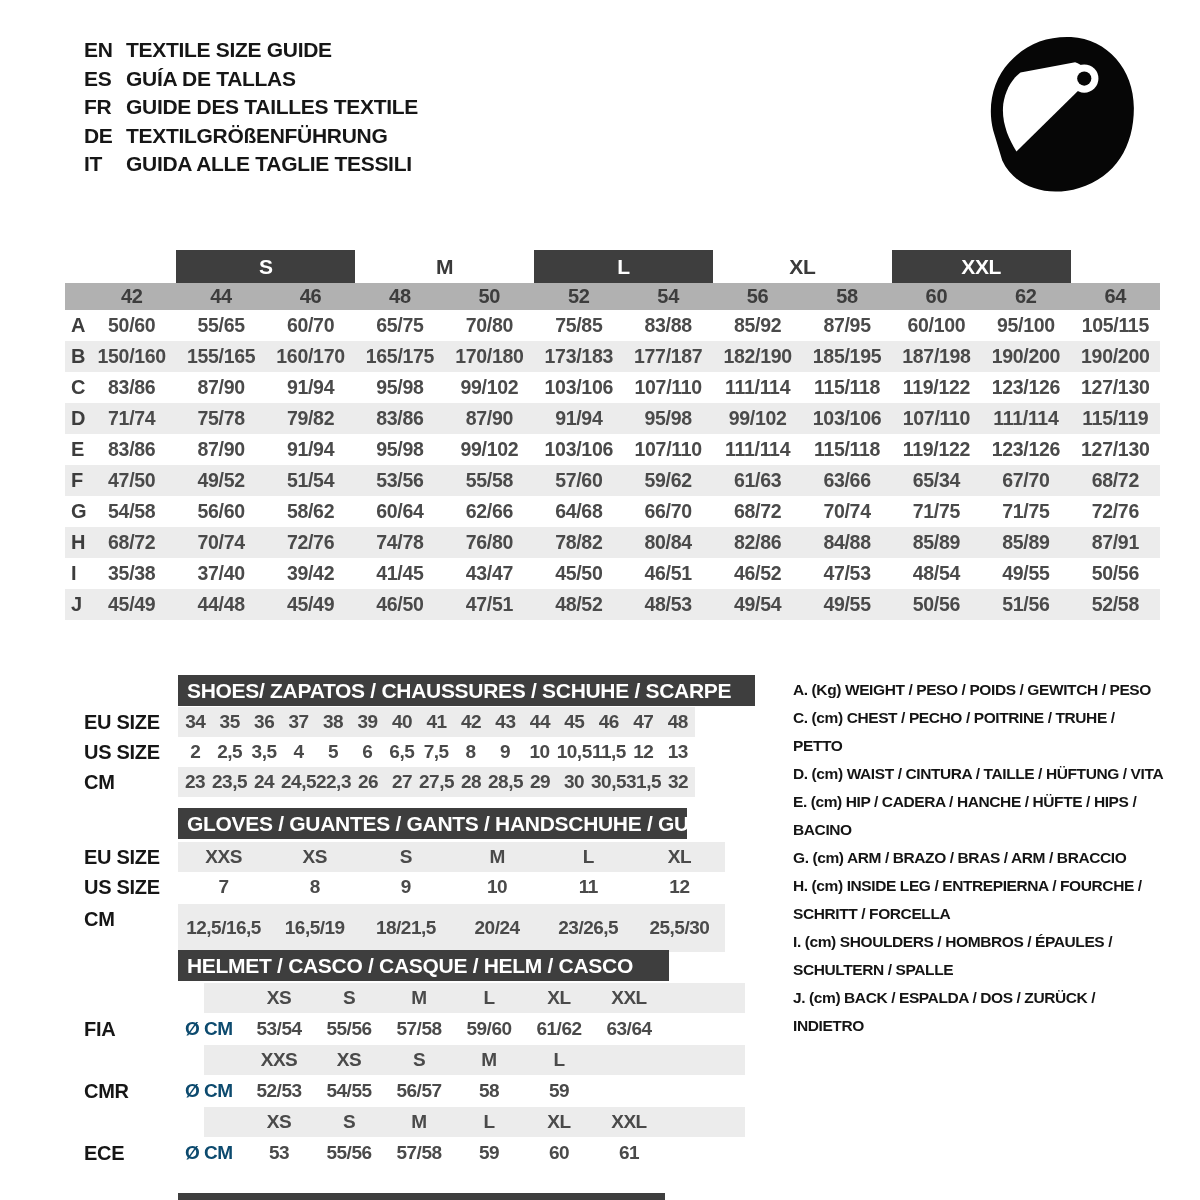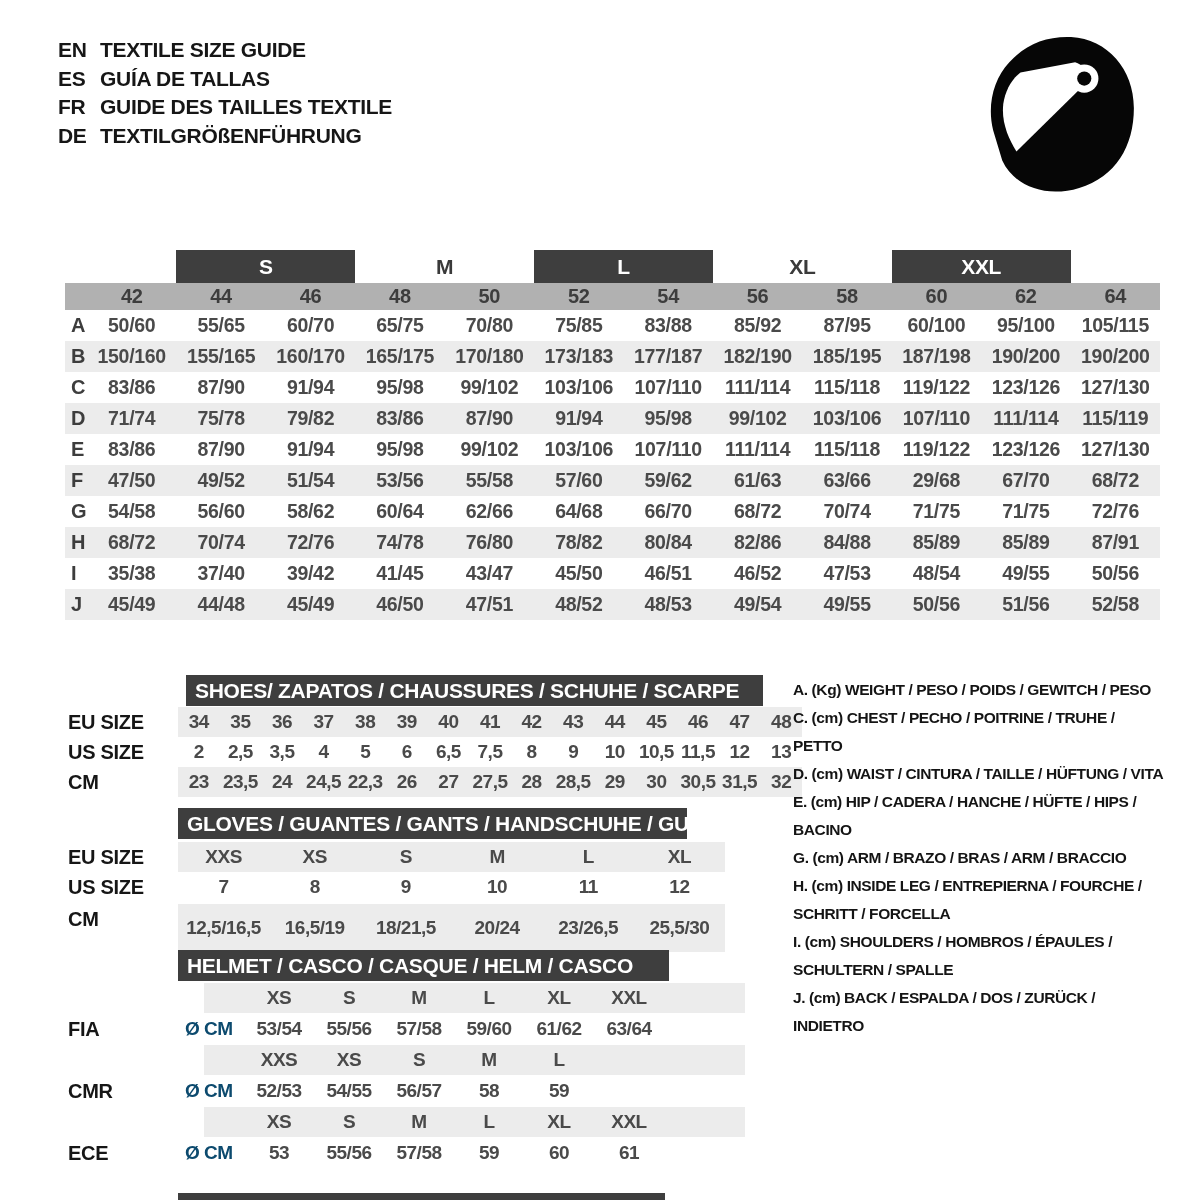--- a/index.html
+++ b/index.html
@@ -1,19 +1,19 @@
 <!DOCTYPE html>
 <html><head>
 <meta charset="utf-8">
 <style>
   html,body{margin:0;padding:0;background:#fff}
   .page{position:relative;width:1200px;height:1200px;background:#fff;overflow:hidden;
         font-family:"Liberation Sans",sans-serif;font-weight:700;letter-spacing:-0.3px;color:#222}
   
-  .lang-block{position:absolute;left:58px;top:36px}
+  .lang-block{position:absolute;left:84px;top:36px}
   .lang-row{display:flex;height:28.5px;align-items:center;font-size:21px;color:#161616}
   .lang-code{width:42px}
   
   .helmet-icon{position:absolute;left:982px;top:28px;width:162px;height:172px}
   
   .main-table{position:absolute;left:65px;top:250px;width:1095px}
   .main-grid{display:grid;grid-template-columns:22px repeat(12,1fr)}
   .band-row{height:33px}
   .bandcell{display:flex;align-items:center;justify-content:center;font-size:21px}
   .bandcell.boxed{background:#3e3e3e;color:#fff}
@@ -22,27 +22,27 @@
   .num-row .cell{font-size:20px;color:#3d3d3d}
   .data-row{height:31px}
   .data-row.alt{background:#ececec}
   .cell{display:flex;align-items:center;justify-content:center;font-size:19.5px;color:#4a4a4a;white-space:nowrap}
   .letter-cell{justify-content:flex-start;padding-left:6px;color:#3d3d3d;font-size:20px}
   
   .sec-bar{position:absolute;height:31px;background:#3e3e3e;color:#fff;display:flex;align-items:center;
            padding-left:9px;font-size:21px;white-space:nowrap}
   .strip{position:absolute;display:grid;height:30px;align-items:center}
   .strip .cell{font-size:19px;letter-spacing:-0.5px}
-  .shoes-grid{left:178px;width:624px;grid-template-columns:repeat(15,1fr)}
+  .shoes-grid{left:178px;width:517px;grid-template-columns:repeat(15,1fr)}
   .gloves-grid{left:178px;width:547px;grid-template-columns:repeat(6,1fr)}
   .helmet-grid{left:178px;width:486px;grid-template-columns:66px repeat(6,70px)}
   .helmet-grid .cell:first-child{justify-content:flex-start;padding-left:7px;color:#0c4a6e}
   .shaded{background:#ececec}
   .helmet-band{position:absolute;left:204px;width:541px;height:30px;background:#ececec}
-  .row-label{position:absolute;left:68px;height:30px;display:flex;align-items:center;font-size:20px;color:#161616;white-space:nowrap}
+  .row-label{position:absolute;left:84px;height:30px;display:flex;align-items:center;font-size:20px;color:#161616;white-space:nowrap}
   
   .legend{position:absolute;left:793px;top:676px;width:372px;font-size:15.5px;line-height:28px;
           color:#141414;letter-spacing:-0.4px}
   .legend-item{min-height:28px}
   .cutoff-bar{position:absolute;left:178px;top:1193px;width:487px;height:7px;background:#3e3e3e}
 </style>
 </head>
 <body>
 
 <div class="page">
@@ -56,20 +56,24 @@
         <div class="lang-code">ES</div>
         <div class="lang-title">GUÍA DE TALLAS</div>
       </div>
       <div class="lang-row">
         <div class="lang-code">FR</div>
         <div class="lang-title">GUIDE DES TAILLES TEXTILE</div>
       </div>
       <div class="lang-row">
         <div class="lang-code">DE</div>
         <div class="lang-title">TEXTILGRÖßENFÜHRUNG</div>
+      </div>
+      <div class="lang-row">
+        <div class="lang-code">IT</div>
+        <div class="lang-title">GUIDA ALLE TAGLIE TESSILI</div>
       </div>
     </div>
 
   <div class="helmet-icon">
     <svg viewBox="0 0 160 168" width="162" height="172">
       <path fill="#060606" d="M88 8 C124 10 150 40 150 78 C150 116 132 146 96 157 C64 167 32 156 20 130 L11 100 C5 76 11 50 27 33 C43 15 64 7 88 8 Z"></path>
       <path fill="#ffffff" d="M21 74 C23 61 29 50 38 43 L92 33 C102 36 107 46 101 55 L34 121 C26 108 19 92 21 74 Z"></path>
       <circle cx="101" cy="49" r="14" fill="#ffffff"></circle>
       <circle cx="101" cy="49" r="7" fill="#060606"></circle>
     </svg>
@@ -178,21 +182,21 @@
           <div class="cell letter-cell">F</div>
           <div class="cell">47/50</div>
           <div class="cell">49/52</div>
           <div class="cell">51/54</div>
           <div class="cell">53/56</div>
           <div class="cell">55/58</div>
           <div class="cell">57/60</div>
           <div class="cell">59/62</div>
           <div class="cell">61/63</div>
           <div class="cell">63/66</div>
-          <div class="cell">29/68</div>
+          <div class="cell">65/34</div>
           <div class="cell">67/70</div>
           <div class="cell">68/72</div>
         </div>
         <div class="data-row main-grid">
           <div class="cell letter-cell">G</div>
           <div class="cell">54/58</div>
           <div class="cell">56/60</div>
           <div class="cell">58/62</div>
           <div class="cell">60/64</div>
           <div class="cell">62/66</div>
@@ -245,21 +249,21 @@
           <div class="cell">48/53</div>
           <div class="cell">49/54</div>
           <div class="cell">49/55</div>
           <div class="cell">50/56</div>
           <div class="cell">51/56</div>
           <div class="cell">52/58</div>
         </div>
       </div>
   </div>
 
-  <div class="sec-bar" style="left:186px;top:675px;width:568px">
+  <div class="sec-bar" style="left:178px;top:675px;width:568px">
     <span>SHOES/ ZAPATOS / CHAUSSURES / SCHUHE / SCARPE</span>
   </div>
   <div class="row-label" style="top:707px">EU SIZE</div>
   <div class="row-label" style="top:737px">US SIZE</div>
   <div class="row-label" style="top:767px">CM</div>
   <div class="strip shoes-grid shaded" style="top:707px">
       <div class="cell">34</div>
       <div class="cell">35</div>
       <div class="cell">36</div>
       <div class="cell">37</div>

